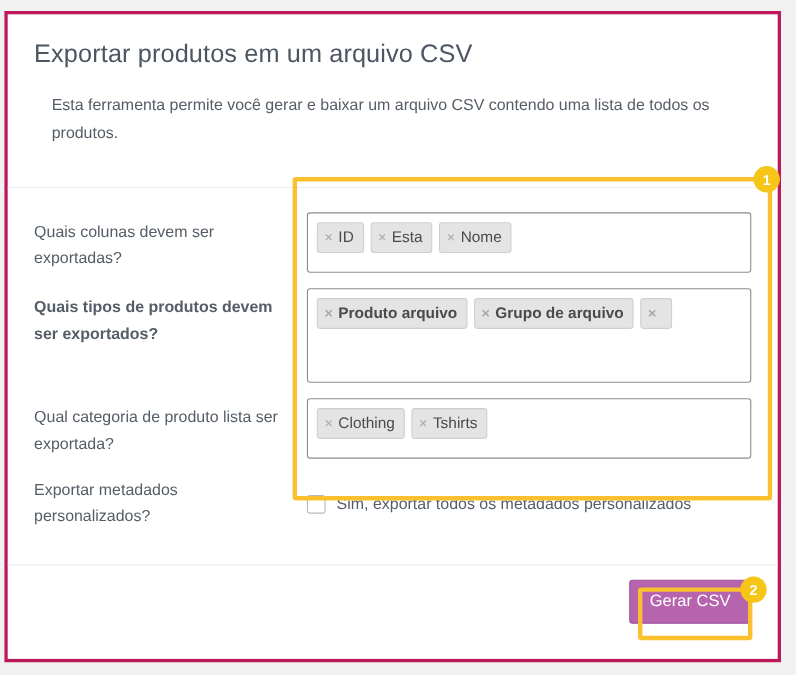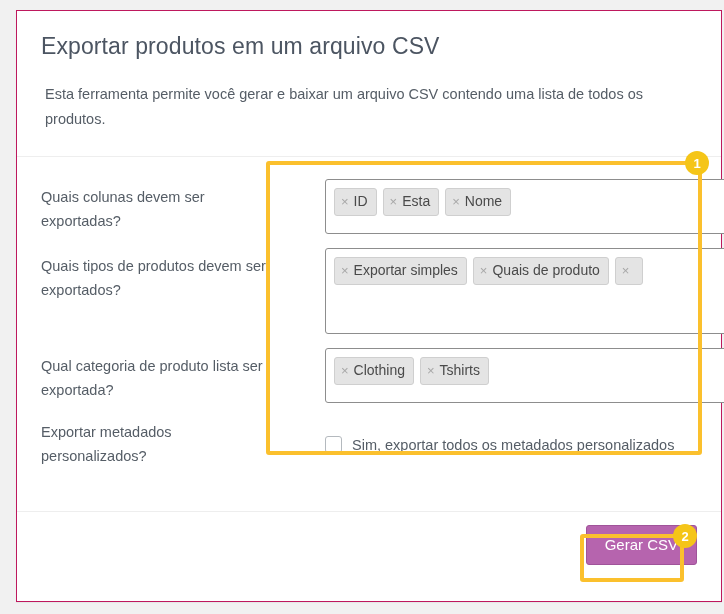--- a/index.html
+++ b/index.html
@@ -10,61 +10,60 @@
     font-family: "Liberation Sans", sans-serif;
     -webkit-font-smoothing: antialiased;
   }
   #root {
     position: relative;
     width: 724px; height: 614px;
     overflow: hidden;
   }
   .card {
     position: absolute;
-    left: 16px; top: 10px;
+    left: 4px; top: 10px;
     width: 706px; height: 592px;
     background: #ffffff;
-    border: 1px solid #be185d;
+    border: 3px solid #be185d;
     box-shadow: 0 1px 1px rgba(0,0,0,0.04);
   }
   
   .card-header {
     padding: 22px 24px 0 24px;
   }
   .page-title {
     font-size: 23px;
     font-weight: 400;
     color: #4c5562;
     margin: 0 0 22px 0;
     letter-spacing: 0.1px;
   }
   .page-desc {
     font-size: 14.5px;
     color: #555d66;
     line-height: 1.72;
-    margin: 4px;
+    margin: 16px;
     max-width: 645px;
     padding-bottom: 20px;
   }
   .hr {
     height: 1px;
     background: #eeeeee;
     border: 0;
     margin: 0;
   }
   
   .form-body { padding: 0; }
   .form-row {
     display: flex;
     align-items: flex-start;
     padding: 0 24px;
-    gap: 36px;
   }
   .form-row.r1 { padding-top: 22px; }
-  .form-row.r2 { padding-top: 14px; }
+  .form-row.r2 { padding-top: 14px; font-weight: bold; }
   .form-row.r3 { padding-top: 14px; }
   .form-row.r4 { padding-top: 18px; padding-bottom: 22px; align-items: center; }
   .form-label {
     width: 248px;
     flex: 0 0 248px;
     font-size: 14.5px;
     color: #555d66;
     line-height: 1.65;
     padding-top: 7px;
     padding-right: 14px;
@@ -217,25 +216,25 @@
         </div>
       </div>
 
       <div class="form-row r2">
         <div class="form-label">Quais tipos de produtos devem ser exportados?</div>
         <div class="form-field">
           <div class="select-box tall">
             <div class="chips">
               <span class="chip">
                 <span class="x">×</span>
-                  <span>Exportar simples</span>
-              </span>
-              <span class="chip">
-                <span class="x">×</span>
-                  <span>Quais de produto</span>
+                  <span>Produto arquivo</span>
+              </span>
+              <span class="chip">
+                <span class="x">×</span>
+                  <span>Grupo de arquivo</span>
               </span>
               <span class="chip">
                 <span class="x">×</span>
               </span>
             </div>
           </div>
         </div>
       </div>
 
       <div class="form-row r3">

